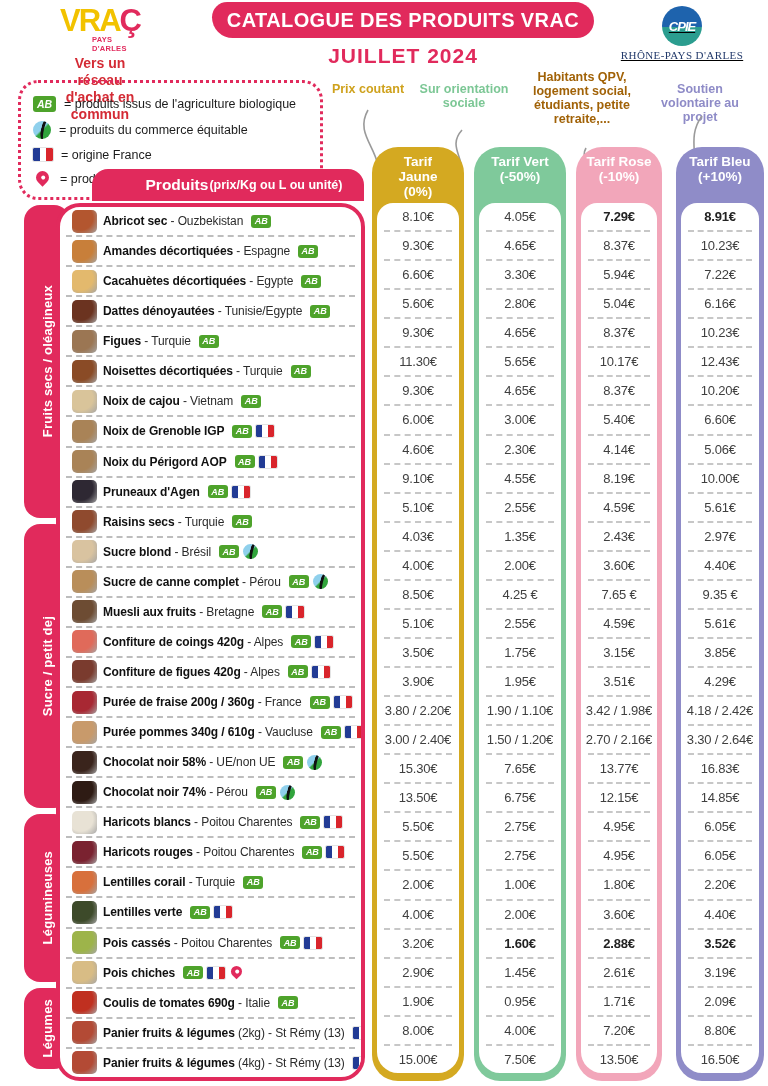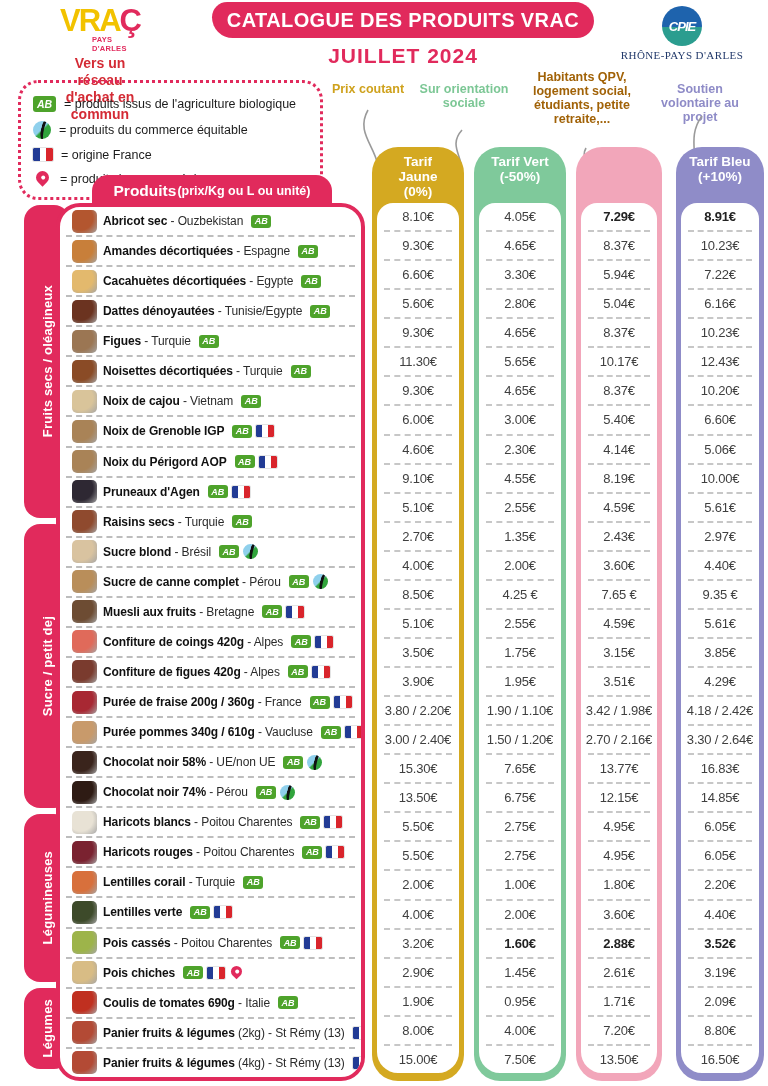--- a/index.html
+++ b/index.html
@@ -15,21 +15,21 @@
   .vrac-word .vp{color:#e12a5c;}
   .vrac-sub{font-weight:800;font-size:7.5px;color:#e12a5c;width:44px;margin:0 0 2px 34px;line-height:1.15;text-align:left;letter-spacing:.3px;}
   .vrac-tag{font-weight:700;font-size:14px;color:#d42b35;line-height:1.2;width:84px;margin:2px auto 0;}
   .banner{
     position:absolute;left:212px;top:2px;width:382px;height:36px;background:#e12a5c;
     border-radius:16px 20px 18px 22px;display:flex;align-items:center;justify-content:center;
     color:#fff;font-weight:800;font-size:20px;letter-spacing:.4px;white-space:nowrap;
   }
   .date-line{position:absolute;left:298px;top:44px;width:210px;text-align:center;
     color:#e12a5c;font-weight:800;font-size:21px;letter-spacing:1px;}
-  .cpie{position:absolute;left:612px;top:6px;width:140px;text-align:center;}
+  .cpie{position:absolute;left:612px;top:6px;width:140px;text-align:center;text-decoration:underline;}
   .cpie-circle{width:40px;height:40px;border-radius:50%;margin:0 auto;
     background:linear-gradient(180deg,#1e63ad 0 52%,#2b9d8f 52% 100%);
     display:flex;align-items:center;justify-content:center;}
   .cpie-acronym{color:#fff;font-weight:800;font-style:italic;font-size:13px;letter-spacing:-1px;}
   .cpie-name{margin-top:3px;font-family:"Liberation Serif","DejaVu Serif",serif;
     font-size:11px;color:#233a6b;letter-spacing:.4px;white-space:nowrap;}
   
   .legend{position:absolute;left:18px;top:80px;width:305px;height:120px;
     border:3px dotted #e12a5c;border-radius:20px;box-sizing:border-box;
     padding:8px 10px 6px 12px;display:flex;flex-direction:column;justify-content:space-around;}
@@ -51,23 +51,23 @@
     background:#fff;border-radius:50%;}
   .lg.badge-ab{width:23px;height:16px;font-size:10.5px;}
   .lg.badge-fr{width:20px;height:13px;}
   .lg.badge-ft{width:18px;height:18px;}
   .lg.badge-pin{width:13px;height:13px;margin:0 3px 3px 3px;}
   .lg.badge-pin::after{left:4.5px;top:4.5px;}
   
   .aud-label{position:absolute;text-align:center;font-weight:800;font-size:12.5px;line-height:1.12;}
   .arrows{position:absolute;left:330px;top:100px;}
   
-  .ptab{position:absolute;left:92px;top:175px;width:240px;height:32px;background:#e12a5c;
+  .ptab{position:absolute;left:92px;top:169px;width:240px;height:32px;background:#e12a5c;
     border-radius:16px 16px 0 0;color:#fff;display:flex;align-items:center;justify-content:center;
-    gap:1px;white-space:nowrap;}
+    gap:1px;white-space:nowrap;padding-left:32px;}
   .ptab .big{font-weight:800;font-size:15.5px;}
   .ptab .small{font-weight:700;font-size:12.5px;}
   
   .products-panel{position:absolute;left:24px;top:203px;width:341px;height:878px;}
   .cat-band{position:absolute;left:0;width:46px;background:#e12a5c;border-radius:16px;
     display:flex;align-items:center;justify-content:center;}
   .cat-band span{writing-mode:vertical-rl;transform:rotate(180deg);color:#fff;font-weight:800;
     font-size:13px;letter-spacing:.2px;white-space:nowrap;}
   .products-box{position:absolute;left:32px;top:0;width:309px;height:878px;background:#fff;
     border:4px solid #e12a5c;border-radius:24px;box-sizing:border-box;overflow:hidden;}
@@ -408,21 +408,21 @@
         <div class="price-row">9.30€</div>
         <div class="price-row">6.60€</div>
         <div class="price-row">5.60€</div>
         <div class="price-row">9.30€</div>
         <div class="price-row">11.30€</div>
         <div class="price-row">9.30€</div>
         <div class="price-row">6.00€</div>
         <div class="price-row">4.60€</div>
         <div class="price-row">9.10€</div>
         <div class="price-row">5.10€</div>
-        <div class="price-row">2.70€</div>
+        <div class="price-row">4.03€</div>
         <div class="price-row">4.00€</div>
         <div class="price-row">8.50€</div>
         <div class="price-row">5.10€</div>
         <div class="price-row">3.50€</div>
         <div class="price-row">3.90€</div>
         <div class="price-row">3.80 / 2.20€</div>
         <div class="price-row">3.00 / 2.40€</div>
         <div class="price-row">15.30€</div>
         <div class="price-row">13.50€</div>
         <div class="price-row">5.50€</div>
@@ -468,20 +468,24 @@
         <div class="price-row">1.00€</div>
         <div class="price-row">2.00€</div>
         <div class="price-row b">1.60€</div>
         <div class="price-row">1.45€</div>
         <div class="price-row">0.95€</div>
         <div class="price-row">4.00€</div>
         <div class="price-row">7.50€</div>
       </div>
   </div>
     <div class="pill" style="left: 576px; width: 86px; background: rgb(242, 166, 186);">
+    <div class="pill-head">
+      <div class="pill-title">Tarif Rose</div>
+      <div class="pill-pct">(-10%)</div>
+    </div>
     <div class="pill-body">
         <div class="price-row b">7.29€</div>
         <div class="price-row">8.37€</div>
         <div class="price-row">5.94€</div>
         <div class="price-row">5.04€</div>
         <div class="price-row">8.37€</div>
         <div class="price-row">10.17€</div>
         <div class="price-row">8.37€</div>
         <div class="price-row">5.40€</div>
         <div class="price-row">4.14€</div>

